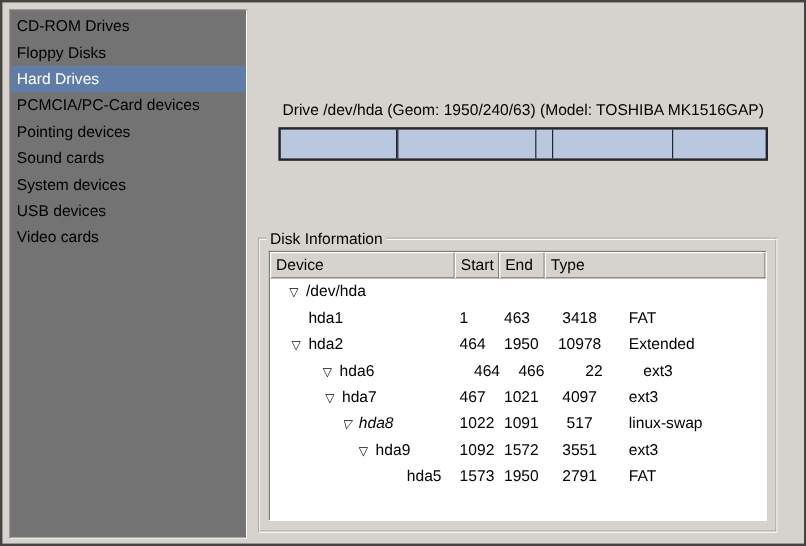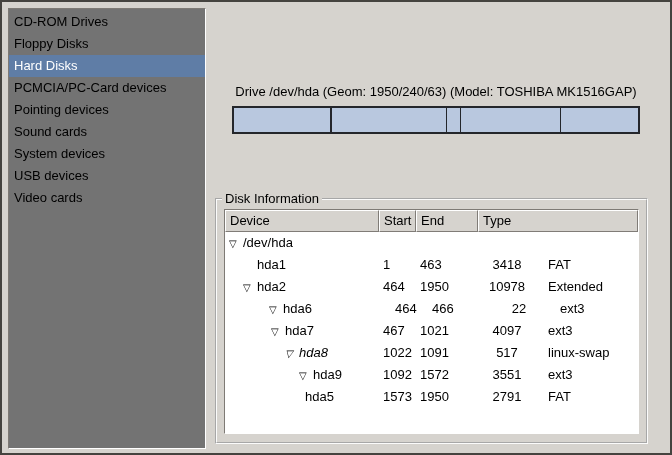--- a/index.html
+++ b/index.html
@@ -77,21 +77,21 @@
   .th {
     background:var(--win-bg,#d6d3ce);
     border:1px solid;
     border-color:#ffffff #807c77 #807c77 #ffffff;
     padding:2px 0 0 4px;
     white-space:nowrap; overflow:hidden;
     cursor:default;
   }
   .c-device { width:154px; }
   .c-start  { width:37px; }
-  .c-end    { width:62px; }
+  .c-end    { width:38px; }
   .c-size   { width:65px; }
   .c-type   { flex:1; }
   .tbody { flex:1; overflow:hidden; }
   .trow { display:flex; height:22px; line-height:22px; }
   .cell { white-space:nowrap; overflow:hidden; }
   .cell.c-start, .cell.c-end { padding-left:4px; }
   .cell.c-size { text-align:center; padding-right:7px; }
   .cell.c-type { padding-left:5px; }
   .expander {
     display:inline-block; width:14px;
@@ -99,21 +99,21 @@
   }
 </style>
 </head>
 <body>
 
 <div class="window">
 
   <div class="device-list">
       <div class="list-item">CD-ROM Drives</div>
       <div class="list-item">Floppy Disks</div>
-      <div class="list-item selected">Hard Disks</div>
+      <div class="list-item selected">Hard Drives</div>
       <div class="list-item">PCMCIA/PC-Card devices</div>
       <div class="list-item">Pointing devices</div>
       <div class="list-item">Sound cards</div>
       <div class="list-item">System devices</div>
       <div class="list-item">USB devices</div>
       <div class="list-item">Video cards</div>
     </div>
 
   <div class="drive-title">Drive /dev/hda (Geom: 1950/240/63) (Model: TOSHIBA MK1516GAP)</div>
 
@@ -130,21 +130,21 @@
     <span class="legend">Disk Information</span>
     <div class="table">
       <div class="thead">
         <div class="th c-device">Device</div>
         <div class="th c-start">Start</div>
         <div class="th c-end">End</div>
         <div class="th c-type">Type</div>
       </div>
       <div class="tbody">
           <div class="trow">
-            <div class="cell c-device" style="padding-left: 4px;"><span class="expander">▽</span><span>/dev/hda</span></div>
+            <div class="cell c-device" style="padding-left: 16px;"><span class="expander">▽</span><span>/dev/hda</span></div>
             <div class="cell c-start"></div>
             <div class="cell c-end"></div>
             <div class="cell c-size"></div>
             <div class="cell c-type"></div>
           </div>
           <div class="trow">
             <div class="cell c-device" style="padding-left: 18px;"><span class="expander"></span><span>hda1</span></div>
             <div class="cell c-start">1</div>
             <div class="cell c-end">463</div>
             <div class="cell c-size">3418</div>
@@ -179,21 +179,21 @@
             <div class="cell c-type">linux-swap</div>
           </div>
           <div class="trow">
             <div class="cell c-device" style="padding-left: 74px;"><span class="expander">▽</span><span>hda9</span></div>
             <div class="cell c-start">1092</div>
             <div class="cell c-end">1572</div>
             <div class="cell c-size">3551</div>
             <div class="cell c-type">ext3</div>
           </div>
           <div class="trow">
-            <div class="cell c-device" style="padding-left: 66px;"><span class="expander"></span><span>hda5</span></div>
+            <div class="cell c-device" style="padding-left: 100px;"><span class="expander"></span><span>hda5</span></div>
             <div class="cell c-start">1573</div>
             <div class="cell c-end">1950</div>
             <div class="cell c-size">2791</div>
             <div class="cell c-type">FAT</div>
           </div>
         </div>
     </div>
   </div>
 
 </div>

